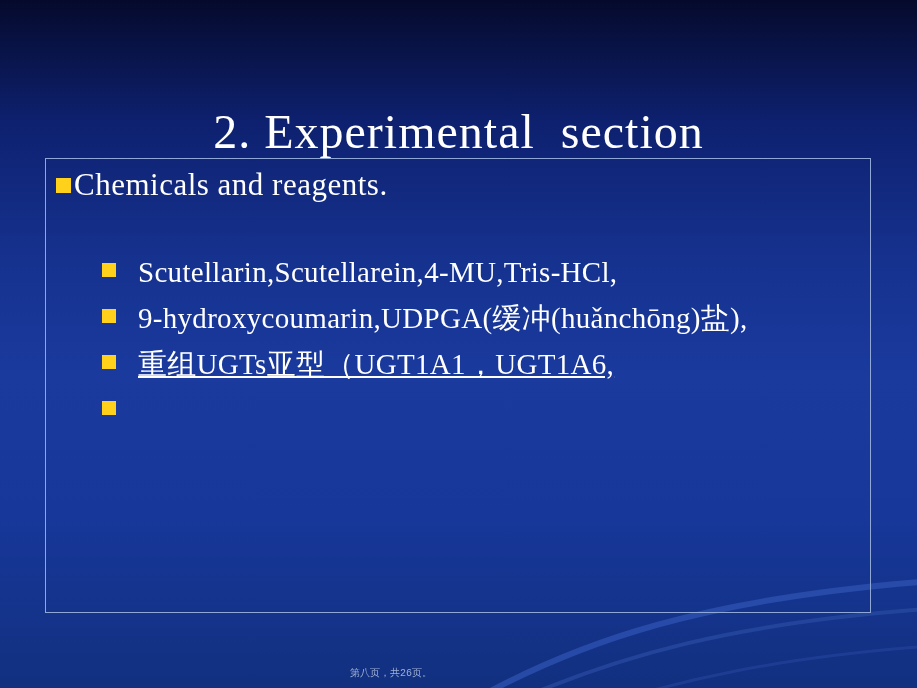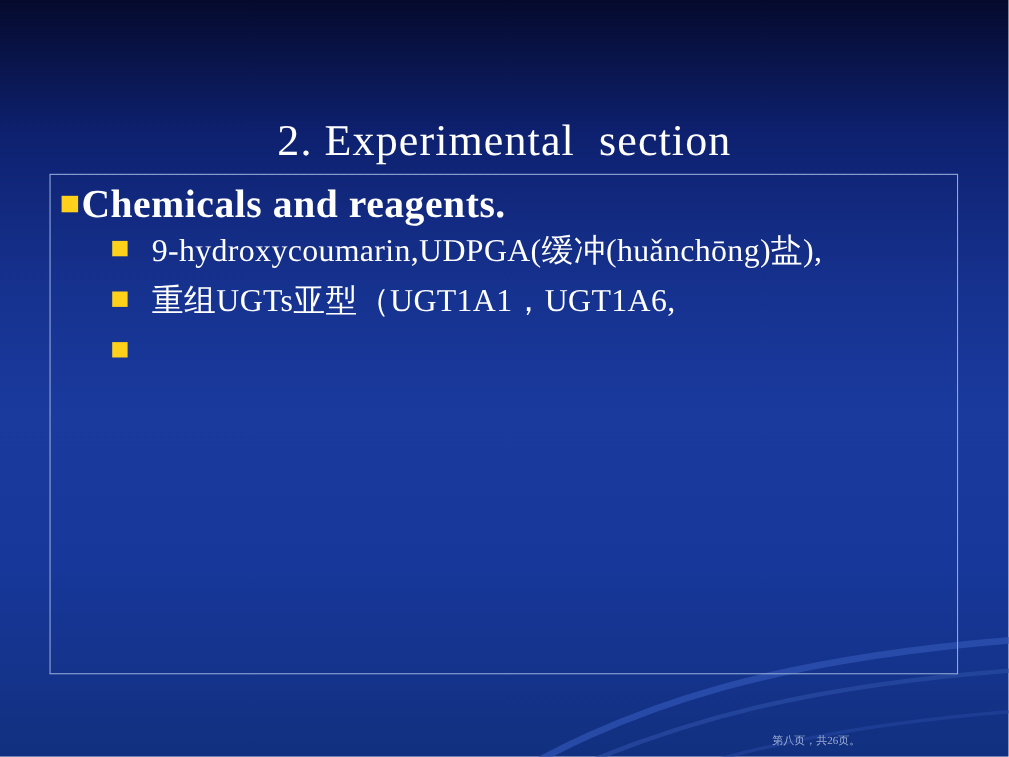--- a/index.html
+++ b/index.html
@@ -28,21 +28,21 @@
     height: 300px;
     pointer-events: none;
   }
   .title {
     position: absolute;
     left: 0;
     top: 104px;
     width: 917px;
     text-align: center;
     color: #ffffff;
-    font-size: 40px;
+    font-size: 48px;
     letter-spacing: 1px;
     font-family: "Liberation Serif", serif;
     white-space: pre;
   }
   .content-box {
     position: absolute;
     left: 45px;
     top: 158px;
     width: 826px;
     height: 455px;
@@ -67,46 +67,45 @@
     margin-right: 3px;
   }
   .sq-sm {
     width: 14px;
     height: 14px;
     margin-top: 14px;
     margin-left: 56px;
     margin-right: 22px;
   }
   .lead {
-    font-size: 36px;
+    font-size: 31px;
     line-height: 40px;
     font-family: "Liberation Serif", serif;
     letter-spacing: 0.5px;
     white-space: pre;
-    font-weight: bold;
   }
   .item {
     font-size: 29px;
     line-height: 46px;
     font-family: "Liberation Serif", serif;
     letter-spacing: 0.3px;
     white-space: pre-wrap;
   }
   .row-lead { margin-top: 6px; }
   .row-gap  { margin-top: 44px; }
-  .underline { }
+  .underline { text-decoration: underline; }
   .footer-note {
     position: absolute;
     left: 0;
     top: 666px;
     width: 782px;
-    text-align: right;
+    text-align: center;
     color: #9fb0d6;
     font-size: 10px;
-    font-family: Liberation Serif, serif;
+    font-family: Liberation Mono, monospace;
   }
 </style>
 </head>
 <body>
 
 <div class="slide">
 
   <svg class="swoosh" viewBox="0 0 560 300" xmlns="http://www.w3.org/2000/svg">
     <path d="M10,300 C150,210 300,165 560,150" stroke="#2b4fae" stroke-width="6" fill="none" opacity="0.85"></path>
     <path d="M40,300 C190,225 330,190 560,178" stroke="#27489f" stroke-width="4" fill="none" opacity="0.8"></path>
@@ -115,20 +114,24 @@
 
   <div class="title">2. Experimental  section</div>
 
   <div class="content-box">
 
     <div class="bullet-row row-lead">
       <span class="sq sq-lg"></span>
       <span class="lead">Chemicals and reagents.</span>
     </div>
 
+    <div class="bullet-row row-gap">
+      <span class="sq sq-sm"></span>
+      <span class="item">Scutellarin,Scutellarein,4-MU,Tris-HCl,</span>
+    </div>
 
     <div class="bullet-row">
       <span class="sq sq-sm"></span>
       <span class="item">9-hydroxycoumarin,UDPGA(缓冲(huǎnchōng)盐),</span>
     </div>
 
     <div class="bullet-row">
       <span class="sq sq-sm"></span>
       <span class="item underline">重组UGTs亚型（UGT1A1，UGT1A6,</span>
     </div>

